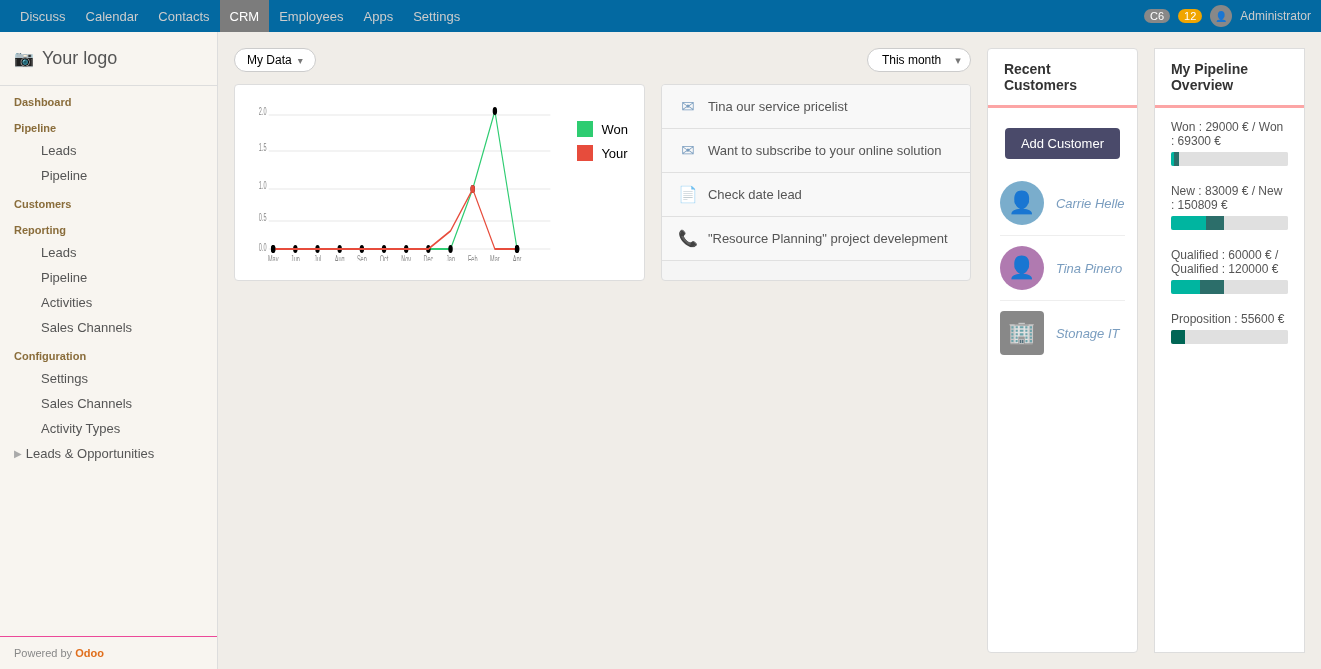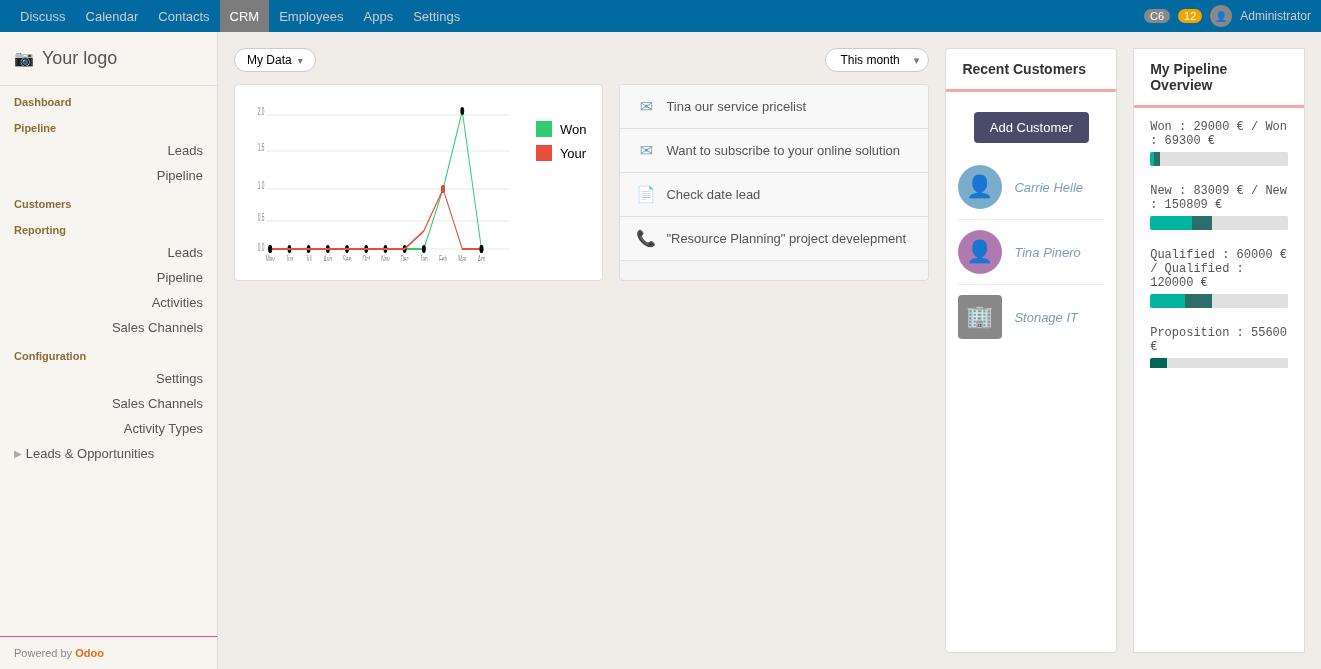--- a/index.html
+++ b/index.html
@@ -85,21 +85,20 @@
       font-weight: bold;
       color: #8a6d3b;
       padding: 10px 14px 4px;
       text-transform: none;
     }
     .sidebar-item {
       padding: 5px 14px 5px 41px;
       color: #555;
       cursor: pointer;
       font-size: 13px;
-      text-align: right;
     }
     .sidebar-footer {
       margin-top: auto;
       padding: 10px 14px;
       font-size: 11px;
       color: #888;
       border-top: 1px solid #ec4899;
     }
     .sidebar-footer span { color: #e06e1c; font-weight: bold; }
     .sidebar-item-with-arrow {
@@ -301,21 +300,20 @@
       overflow-y: auto;
       max-height: 260px;
     }
     .pipeline-item {
       margin-bottom: 18px;
     }
     .pipeline-label {
       font-size: 12px;
       color: #555;
       margin-bottom: 4px;
-      font-family: Liberation Mono, monospace;
     }
     .pipeline-bar-track {
       background: #e8e8e8;
       height: 14px;
       border-radius: 2px;
       overflow: hidden;
     }
     .pipeline-bar-fill {
       height: 100%;
       display: flex;

